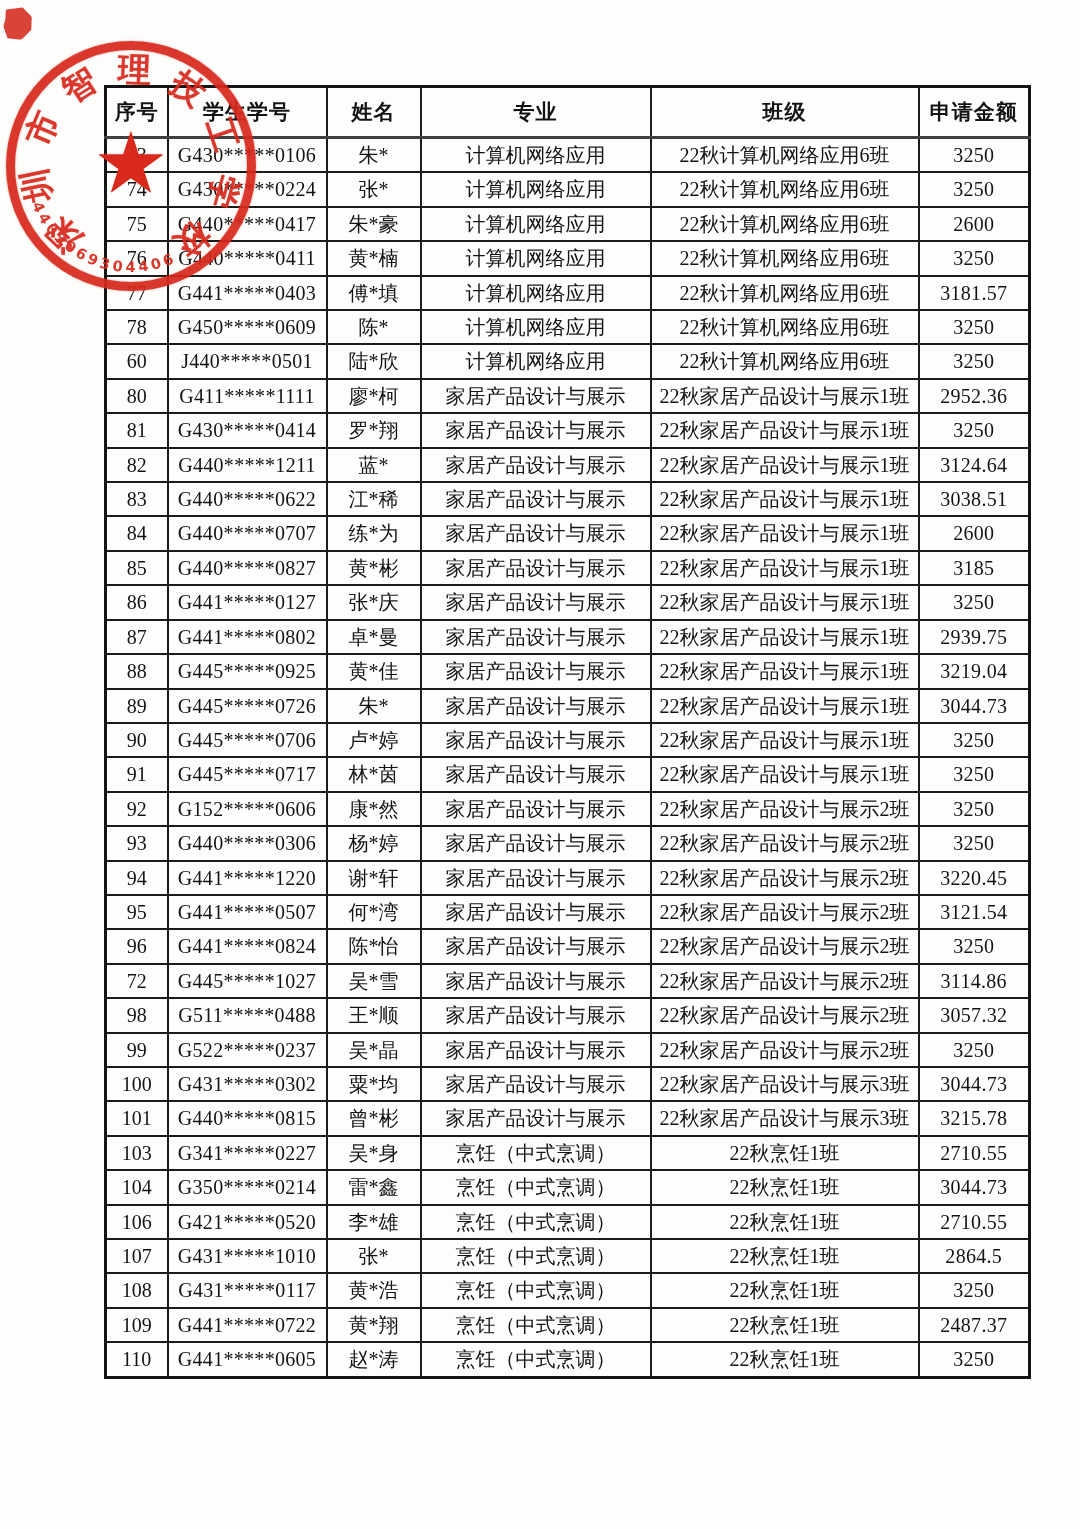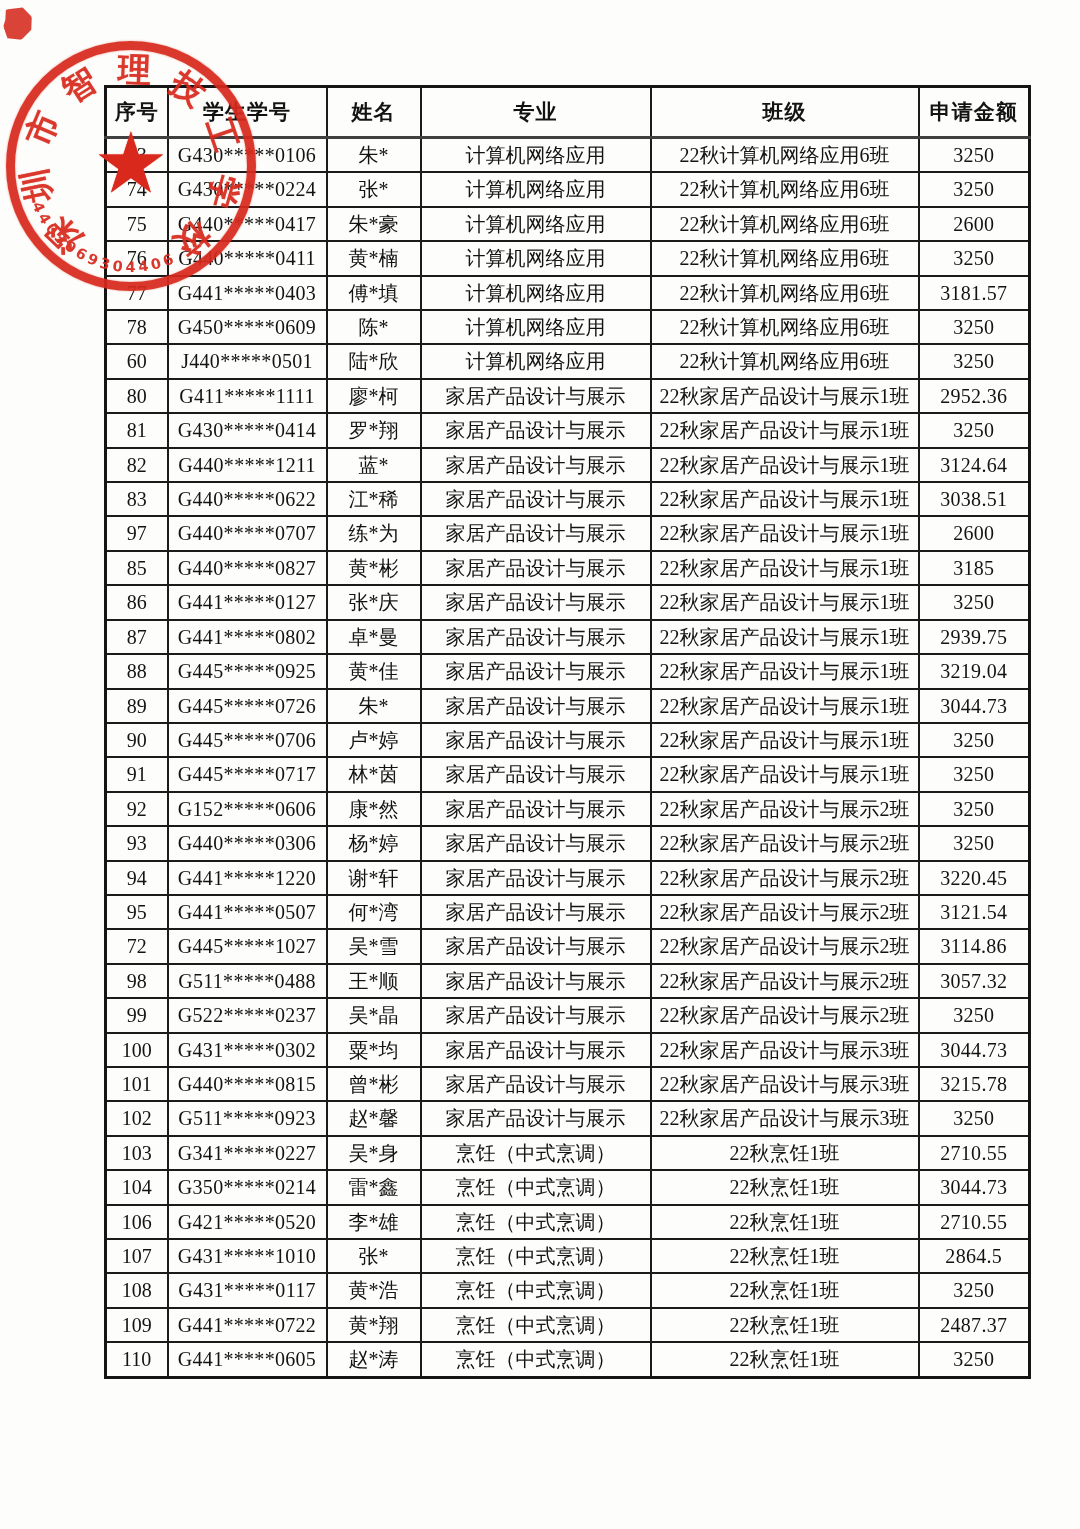--- a/index.html
+++ b/index.html
@@ -172,21 +172,21 @@
       </tr>
       <tr>
         <td class="col0">83</td>
         <td class="col1">G440*****0622</td>
         <td class="col2">江*稀</td>
         <td class="col3">家居产品设计与展示</td>
         <td class="col4">22秋家居产品设计与展示1班</td>
         <td class="col5">3038.51</td>
       </tr>
       <tr>
-        <td class="col0">97</td>
+        <td class="col0">84</td>
         <td class="col1">G440*****0707</td>
         <td class="col2">练*为</td>
         <td class="col3">家居产品设计与展示</td>
         <td class="col4">22秋家居产品设计与展示1班</td>
         <td class="col5">2600</td>
       </tr>
       <tr>
         <td class="col0">85</td>
         <td class="col1">G440*****0827</td>
         <td class="col2">黄*彬</td>
@@ -268,20 +268,28 @@
       </tr>
       <tr>
         <td class="col0">95</td>
         <td class="col1">G441*****0507</td>
         <td class="col2">何*湾</td>
         <td class="col3">家居产品设计与展示</td>
         <td class="col4">22秋家居产品设计与展示2班</td>
         <td class="col5">3121.54</td>
       </tr>
       <tr>
+        <td class="col0">96</td>
+        <td class="col1">G441*****0824</td>
+        <td class="col2">陈*怡</td>
+        <td class="col3">家居产品设计与展示</td>
+        <td class="col4">22秋家居产品设计与展示2班</td>
+        <td class="col5">3250</td>
+      </tr>
+      <tr>
         <td class="col0">72</td>
         <td class="col1">G445*****1027</td>
         <td class="col2">吴*雪</td>
         <td class="col3">家居产品设计与展示</td>
         <td class="col4">22秋家居产品设计与展示2班</td>
         <td class="col5">3114.86</td>
       </tr>
       <tr>
         <td class="col0">98</td>
         <td class="col1">G511*****0488</td>
@@ -306,28 +314,20 @@
         <td class="col4">22秋家居产品设计与展示3班</td>
         <td class="col5">3044.73</td>
       </tr>
       <tr>
         <td class="col0">101</td>
         <td class="col1">G440*****0815</td>
         <td class="col2">曾*彬</td>
         <td class="col3">家居产品设计与展示</td>
         <td class="col4">22秋家居产品设计与展示3班</td>
         <td class="col5">3215.78</td>
-      </tr>
-      <tr>
-        <td class="col0">102</td>
-        <td class="col1">G511*****0923</td>
-        <td class="col2">赵*馨</td>
-        <td class="col3">家居产品设计与展示</td>
-        <td class="col4">22秋家居产品设计与展示3班</td>
-        <td class="col5">3250</td>
       </tr>
       <tr>
         <td class="col0">103</td>
         <td class="col1">G341*****0227</td>
         <td class="col2">吴*身</td>
         <td class="col3">烹饪（中式烹调）</td>
         <td class="col4">22秋烹饪1班</td>
         <td class="col5">2710.55</td>
       </tr>
       <tr>

